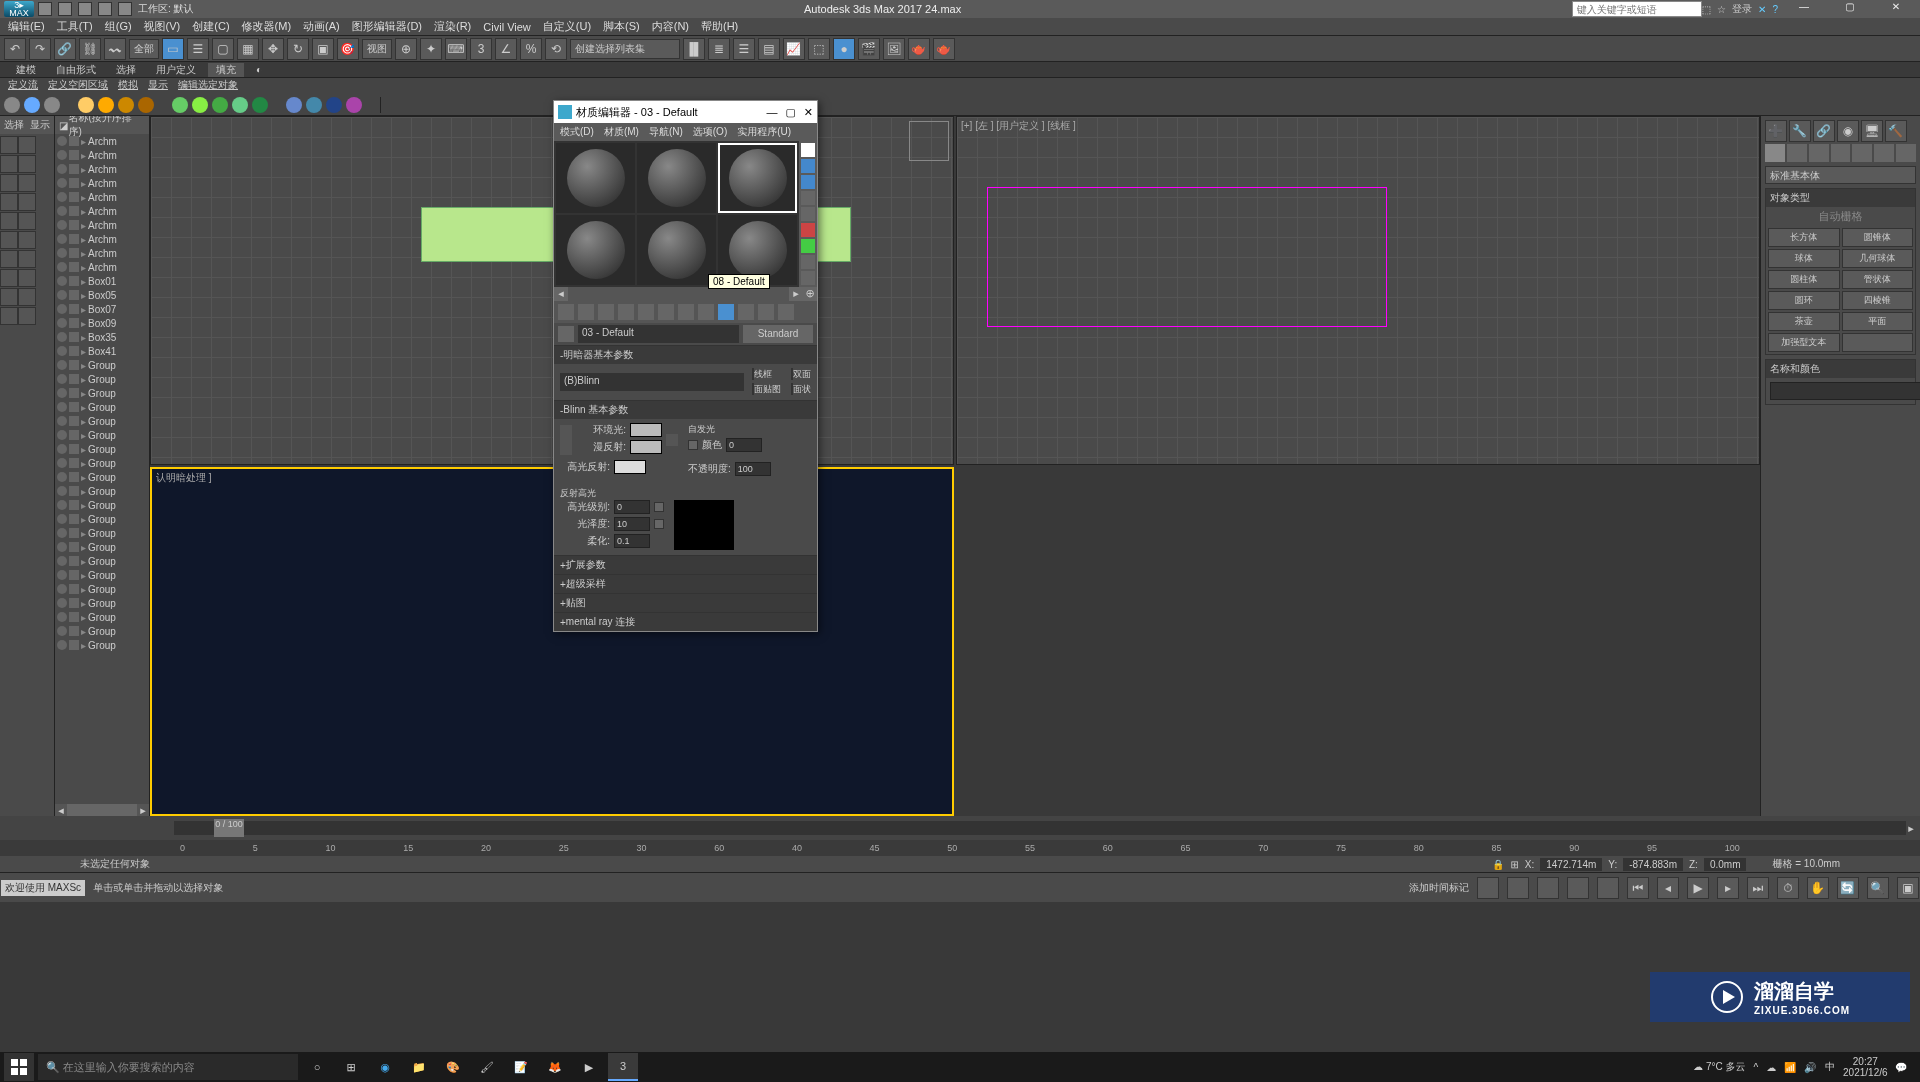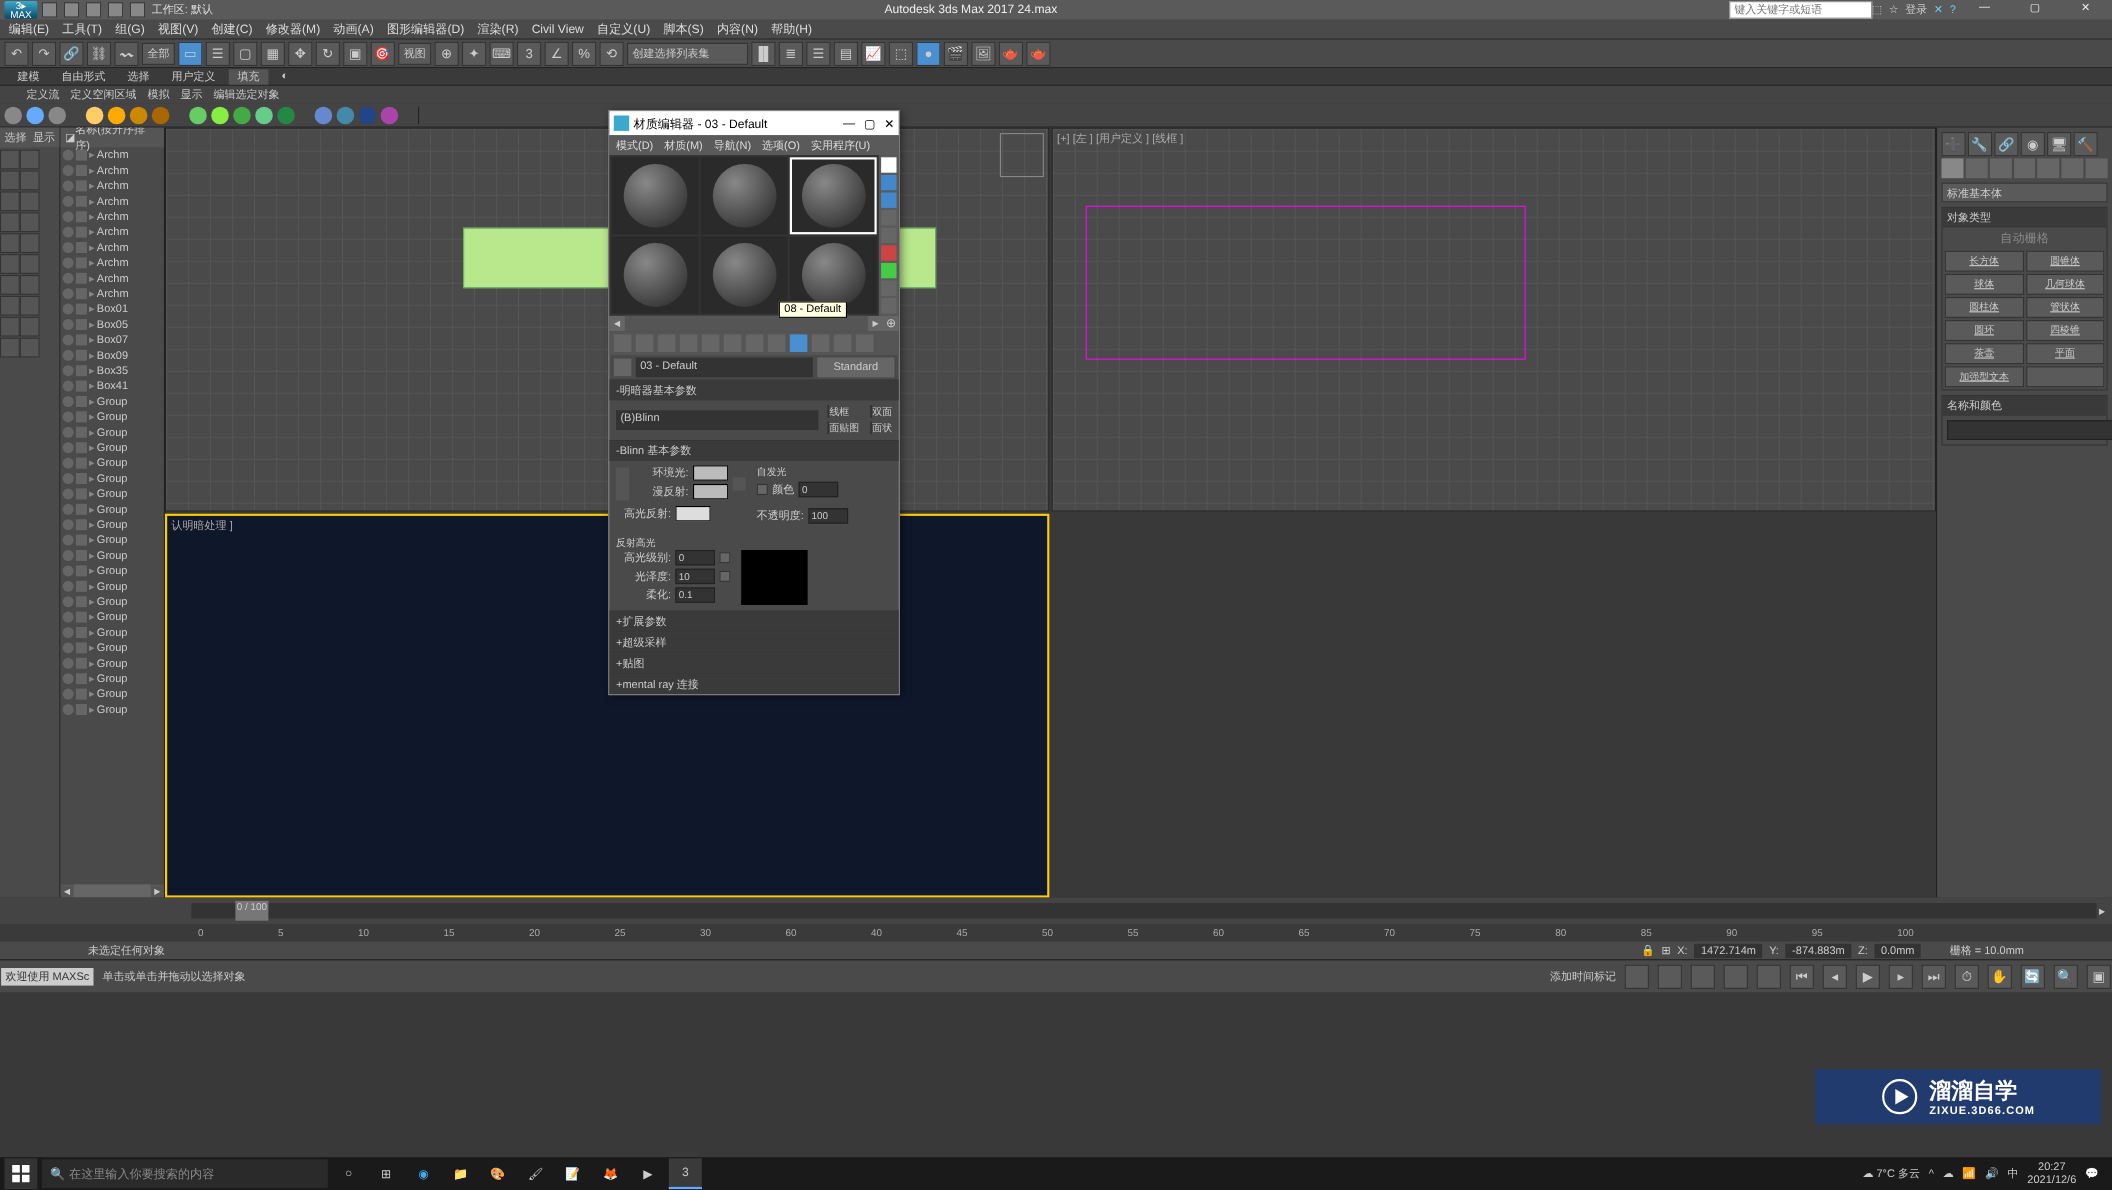--- a/index.html
+++ b/index.html
@@ -15,21 +15,21 @@
 .title-right span { font-size: 10px; }
 .win-btn { width: 40px; height: 16px; text-align: center; color: #eee; font-size: 12px; }
 .menubar { height: 18px; background: #4a4a4a; display: flex; align-items: center; padding: 0 8px; gap: 12px; font-size: 11px; color: #ddd; border-bottom: 1px solid #222; }
 .toolbar { height: 26px; background: #4a4a4a; display: flex; align-items: center; padding: 0 4px; gap: 3px; border-bottom: 1px solid #222; }
 .tbtn { width: 22px; height: 22px; background: #5a5a5a; border: 1px solid #333; display: inline-flex; align-items: center; justify-content: center; font-size: 12px; }
 .tbtn.active { background: #4a90d0; }
 .dropdown { height: 20px; background: #5a5a5a; border: 1px solid #333; color: #ccc; font-size: 10px; padding: 0 4px; display: inline-flex; align-items: center; }
 .ribbon { height: 16px; background: #3a3a3a; display: flex; align-items: center; padding: 0 8px; gap: 4px; font-size: 10px; border-bottom: 1px solid #222; }
 .ribbon span { padding: 0 8px; color: #ccc; }
 .ribbon span.active { background: #555; }
-.subribbon { height: 16px; background: #444; display: flex; padding: 0 24px; gap: 10px; font-size: 10px; align-items: center; }
+.subribbon { height: 16px; background: #444; display: flex; padding: 0 8px; gap: 10px; font-size: 10px; align-items: flex-start; text-decoration: underline; }
 .icontoolbar { height: 22px; background: #444; display: flex; align-items: center; padding: 0 4px; gap: 4px; border-bottom: 1px solid #222; }
 .ibtn { width: 16px; height: 16px; border-radius: 50%; }
 .main { display: flex; height: 700px; }
 .left-toolbox { width: 55px; background: #4a4a4a; border-right: 1px solid #222; display: flex; flex-direction: column; }
 .left-toolbox .cell { width: 18px; height: 18px; background: #555; border: 1px solid #333; }
 .scene-explorer { width: 95px; background: #4a4a4a; border-right: 1px solid #222; overflow: hidden; position: relative; }
 .scene-header { height: 18px; background: #555; display: flex; align-items: center; padding: 0 4px; font-size: 10px; }
 .scene-list { font-size: 10px; color: #ccc; overflow-y: auto; height: 530px; }
 .scene-item { display: flex; align-items: center; height: 14px; padding: 0 2px; gap: 2px; }
 .scene-item .eye { width: 10px; height: 10px; background: #666; border-radius: 50%; }
@@ -43,21 +43,21 @@
 .vp2 .scene { position: absolute; left: 270px; top: 90px; width: 430px; height: 55px; background: #b8e78c; border: 1px solid #6a6; }
 .vp3 .scene { position: absolute; left: 30px; top: 70px; width: 400px; height: 140px; border: 1px solid #f0f; }
 .vp4 { background: #0f172a; }
 .right-panel { width: 160px; background: #4a4a4a; border-left: 1px solid #222; padding: 4px; }
 .rp-tabs { display: flex; gap: 2px; margin-bottom: 4px; }
 .rp-tab { width: 20px; height: 18px; background: #666; }
 .rp-tab.active { background: #888; }
 .rp-drop { width: 100%; height: 18px; background: #5a5a5a; border: 1px solid #333; font-size: 10px; padding: 2px 4px; margin-bottom: 4px; }
 .rp-section { border: 1px solid #333; margin-bottom: 4px; }
 .rp-section-hdr { background: #3a3a3a; padding: 2px 4px; font-size: 10px; }
-.rp-grid { display: grid; grid-template-columns: 1fr 1fr; gap: 2px; padding: 2px; text-decoration: underline; }
+.rp-grid { display: grid; grid-template-columns: 1fr 1fr; gap: 2px; padding: 2px; }
 .rp-btn { background: #5a5a5a; border: 1px solid #333; text-align: center; font-size: 9px; padding: 2px; }
 .rp-color { width: 18px; height: 18px; background: #f00; float: right; }
 .timeline { height: 24px; background: #444; display: flex; align-items: center; padding: 0 4px; position: relative; }
 .time-scrub { flex: 1; height: 14px; background: #333; position: relative; }
 .time-marker { position: absolute; left: 40px; top: -2px; width: 30px; height: 18px; background: #777; font-size: 9px; text-align: center; }
 .time-ruler { height: 16px; background: #3a3a3a; display: flex; align-items: center; padding: 0 180px 0 180px; justify-content: space-between; font-size: 9px; color: #aaa; }
 .statusbar { height: 30px; background: #4a4a4a; display: flex; align-items: center; padding: 0 1px; gap: 8px; font-size: 10px; border-top: 1px solid #222; }
 .status-coord { background: #333; padding: 1px 6px; }
 .taskbar { position: absolute; bottom: 0; left: 0; right: 0; height: 30px; background: #1a1a1a; display: flex; align-items: center; padding: 0 4px; gap: 4px; }
 .win-start { width: 30px; height: 28px; background: #333; display: flex; align-items: center; justify-content: center; }

